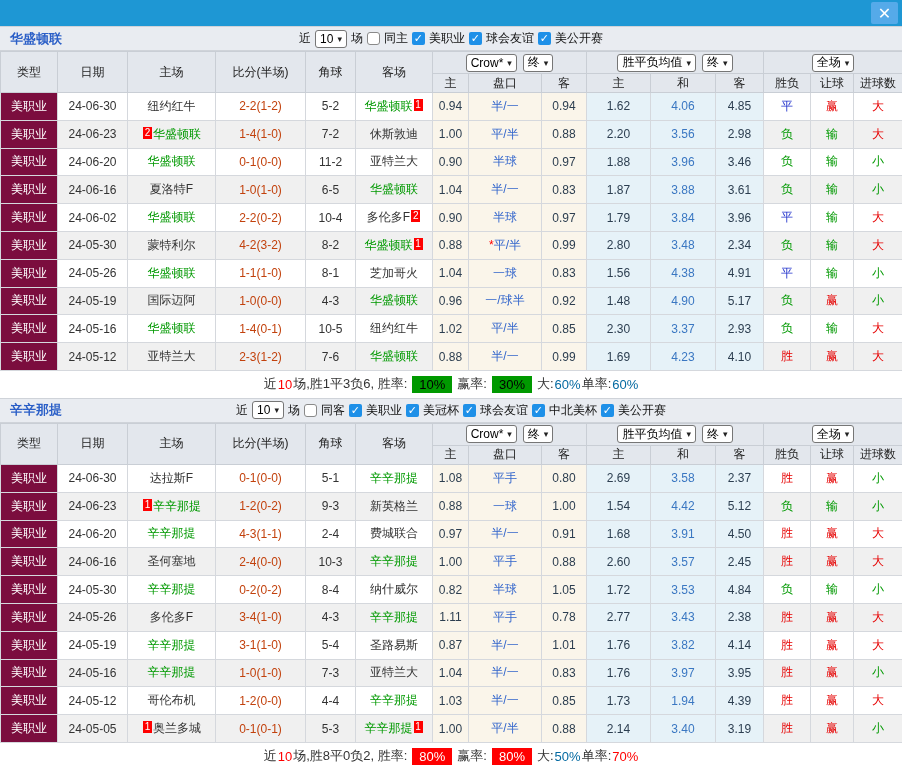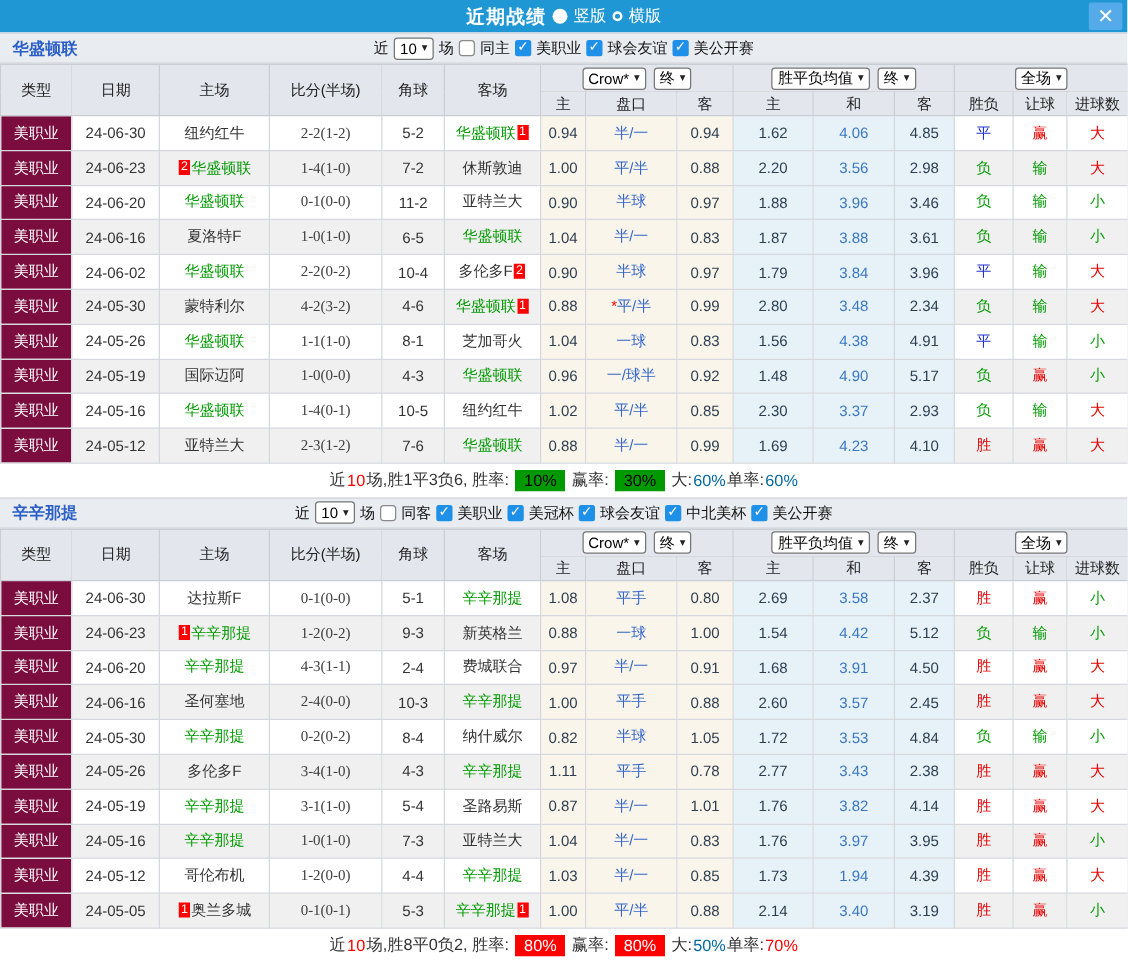--- a/index.html
+++ b/index.html
@@ -62,21 +62,21 @@
     border:1px solid #D5D8DD; text-align:center; height:27.8px; padding:0;
     font-size:12px; color:#333; white-space:nowrap; overflow:hidden;
   }
   td.type-col { background:#7B0D3E; color:#fff; }
   tr.even td.plain { background:#F0F0F0; }
   tr.odd  td.plain { background:#FFF; }
   td.cream { background:#FAF5EA; color:#2C3E50;margin-left:28px; }
   td.hcap  { background:#FAF5EA; color:#3366CC; }
   td.avgc  { background:#E6F2F8; color:#2C3E50;margin-top:36px; }
   td.avgd  { background:#E6F2F8; color:#3A77C2; }
-  .score { color:#404040;font-family:Liberation Serif, serif; }
+  .score { color:#c2410c; }
   .t-subject { color:#009900; }
   .t-normal  { color:#333; }
   .badge {
     display:inline-block; background:#FF0000; color:#fff; font-size:10px;
     line-height:12px; min-width:9px; padding:0 1px; margin:0 1px; vertical-align:2px;
   }
   .star { color:#FF0000; }
   .res-red { color:#E60000; } .res-blue { color:#2233CC; } .res-green { color:#009900; }
   
   .summary {
@@ -87,27 +87,20 @@
   .seg-blue { color:#0369a1; }
   .seg-badge-green { background:#009900; color:#000000; padding:1px 7px; margin:0 4px; }
   .seg-badge-red   { background:#FF0000; color:#fff; padding:1px 7px; margin:0 4px; }
 </style>
 </head>
 <body>
 
 <div>
 
   <div class="titlebar">
-    <div class="titlebar-center">
-      <span class="win-title">近期战绩</span>
-      <span class="radio filled"></span>
-      <span class="radio-label">竖版</span>
-      <span class="radio hollow"></span>
-      <span class="radio-label">横版</span>
-    </div>
     <div class="close-btn">✕</div>
   </div>
 
   <div>
       <div class="section-header">
         <span class="team-title">华盛顿联</span>
         <span class="filters">
           <span class="filter-label">近</span>
           <span class="mini-select">
             <span>10</span>
@@ -279,21 +272,21 @@
             <td class="avgc">3.96</td>
             <td class="plain res-blue">平</td>
             <td class="plain res-green">输</td>
             <td class="plain res-red">大</td>
           </tr>
           <tr class="even">
             <td class="type-col">美职业</td>
             <td class="plain">24-05-30</td>
             <td class="plain"><span><span class="t-normal">蒙特利尔</span></span></td>
             <td class="plain"><span class="score">4-2(3-2)</span></td>
-            <td class="plain">4-6</td>
+            <td class="plain">8-2</td>
             <td class="plain"><span><span class="t-subject">华盛顿联</span><span class="badge">1</span></span></td>
             <td class="cream">0.88</td>
             <td class="hcap"><span class="star">*</span><span>平/半</span></td>
             <td class="cream">0.99</td>
             <td class="avgc">2.80</td>
             <td class="avgd">3.48</td>
             <td class="avgc">2.34</td>
             <td class="plain res-green">负</td>
             <td class="plain res-green">输</td>
             <td class="plain res-red">大</td>

